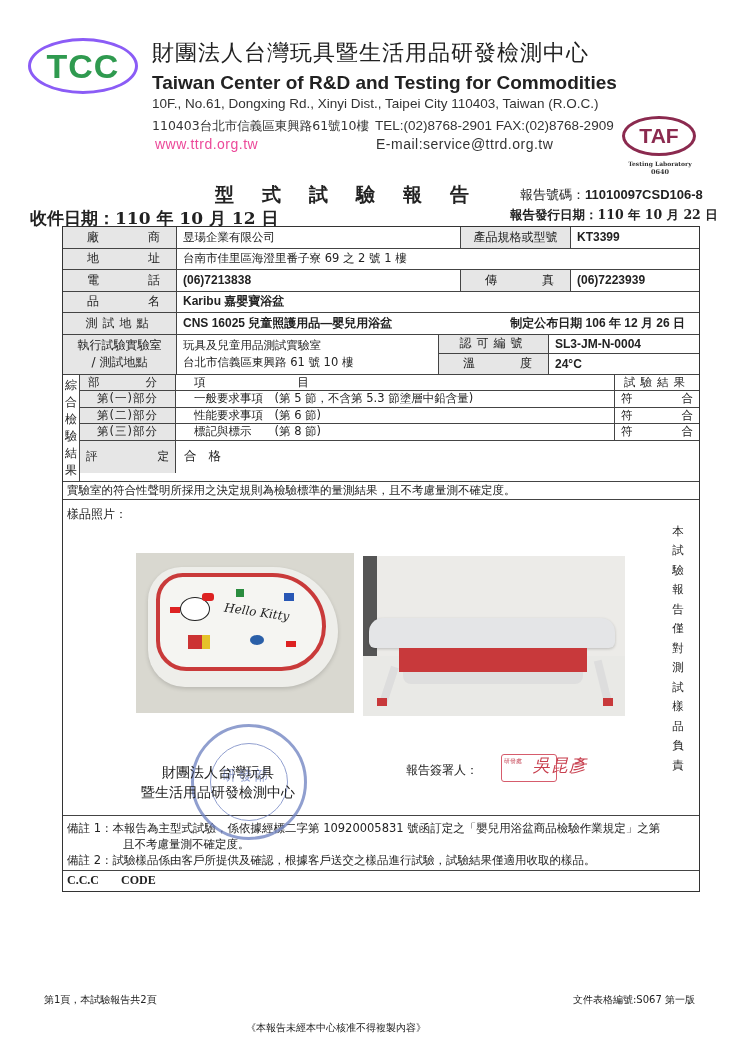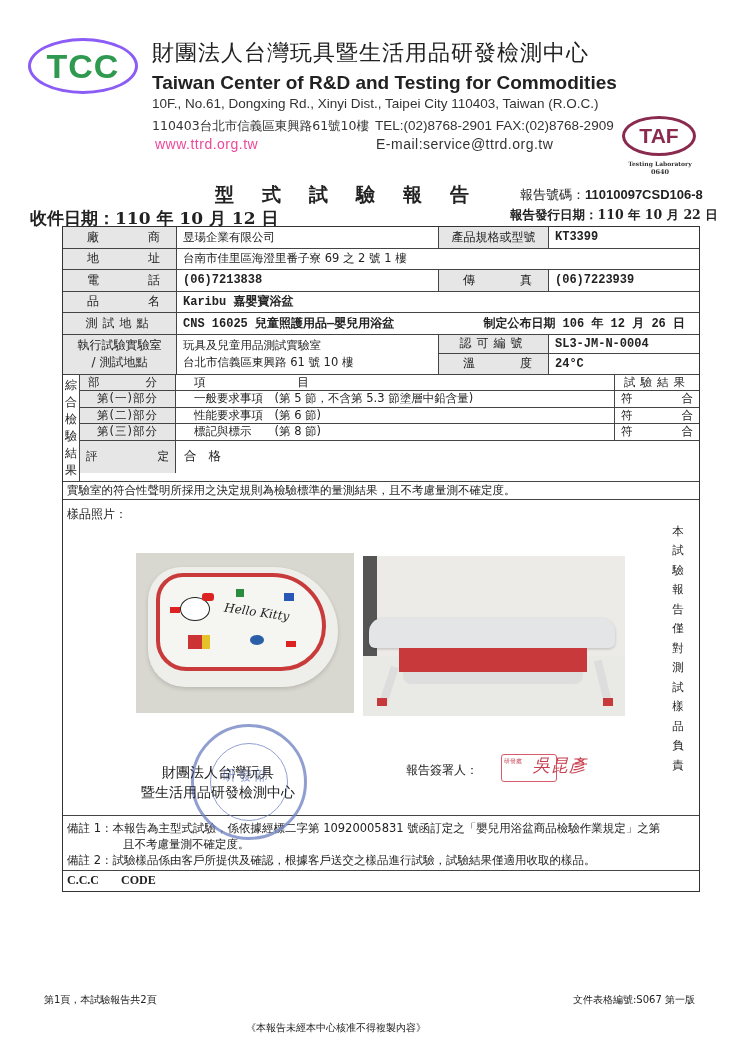--- a/index.html
+++ b/index.html
@@ -33,25 +33,25 @@
   .issue-date { left: 510px; top: 207px; font-size: 12.5px; font-weight: bold; color: #222; }
 
   
   .frame { left: 62px; top: 226px; width: 638px; border: 1.5px solid #333; }
   .row { display: flex; border-bottom: 1px solid #444; height: 21.5px; font-size: 12px; }
   .row:last-child { border-bottom: none; }
   .cell { display: flex; align-items: center; padding: 0 6px; border-right: 1px solid #444; white-space: nowrap; overflow: hidden; }
   .cell:last-child { border-right: none; }
   .lbl { background: #e6e6e6; justify-content: space-between; padding: 0 16px 0 24px; font-family: "DejaVu Sans", sans-serif; }
   .lbl-c { background: #e6e6e6; justify-content: center; font-family: "DejaVu Sans", sans-serif; letter-spacing: 5px; }
-  .val { font-weight: bold; font-family: Liberation Mono, monospace; font-size: 12px; }
+  .val { font-weight: bold; font-family: Liberation Sans, sans-serif; font-size: 12px; }
   .val-cn { font-family: "DejaVu Sans", sans-serif; font-size: 11.5px; }
 
   .w-lbl { width: 114px; flex: none; }
-  .w-val1 { width: 262px; flex: none; }
+  .w-val1 { width: 284px; flex: none; }
   .w-lbl2 { width: 110px; flex: none; }
   .w-val2 { flex: 1; }
 
   .lab-row { display: flex; border-bottom: 1px solid #444; height: 40px; font-size: 12px; }
   .lab-left { width: 114px; flex: none; background: #e6e6e6; border-right: 1px solid #444; display: flex; flex-direction: column; align-items: center; justify-content: center; font-family: "DejaVu Sans", sans-serif; font-size: 12px; line-height: 17px; }
   .lab-mid { width: 262px; flex: none; border-right: 1px solid #444; display: flex; flex-direction: column; justify-content: center; padding-left: 6px; font-family: "DejaVu Sans", sans-serif; font-size: 11.5px; line-height: 17px; }
   .lab-right { flex: 1; display: flex; flex-direction: column; }
   .lab-right .sub { display: flex; height: 20px; font-size: 12px; }
   .lab-right .sub:first-child { border-bottom: 1px solid #444; }
 

